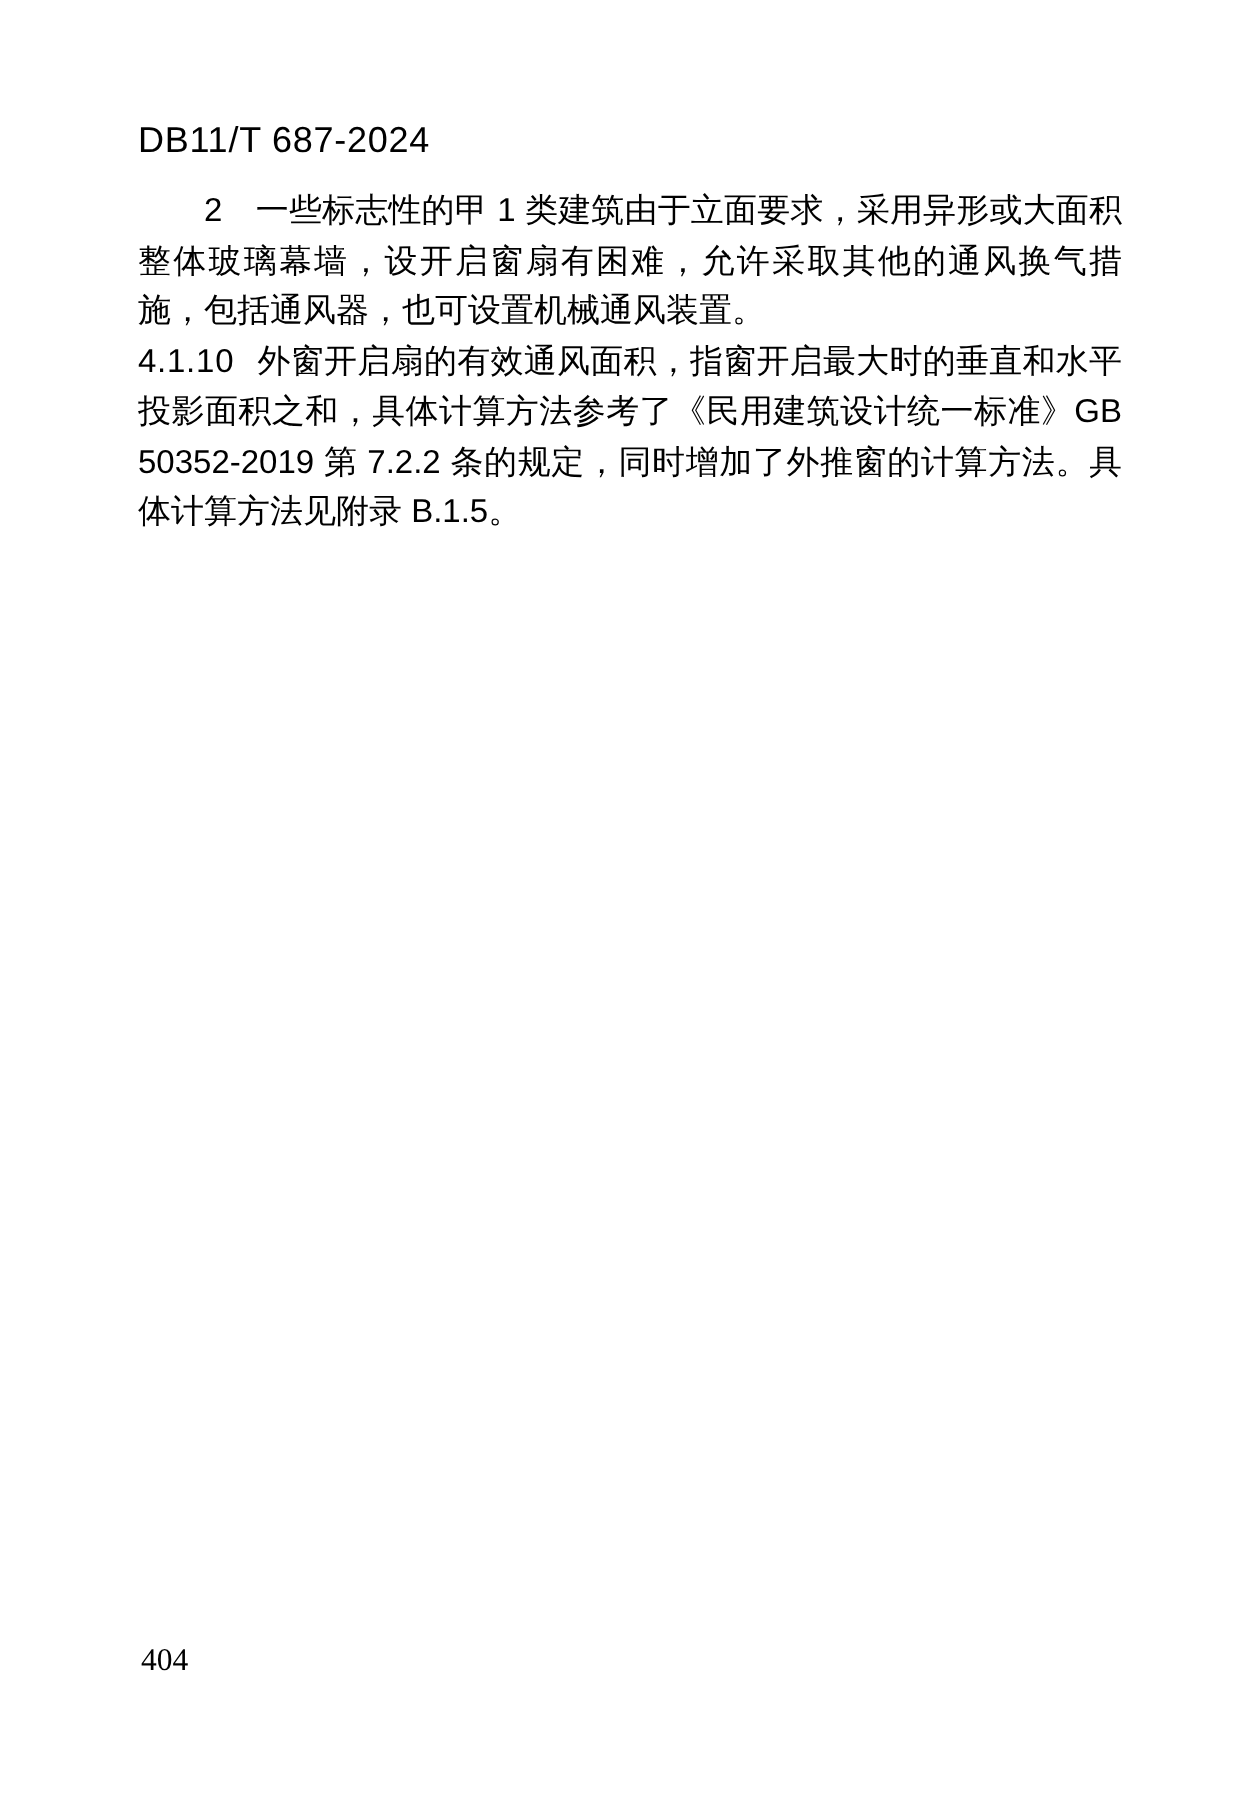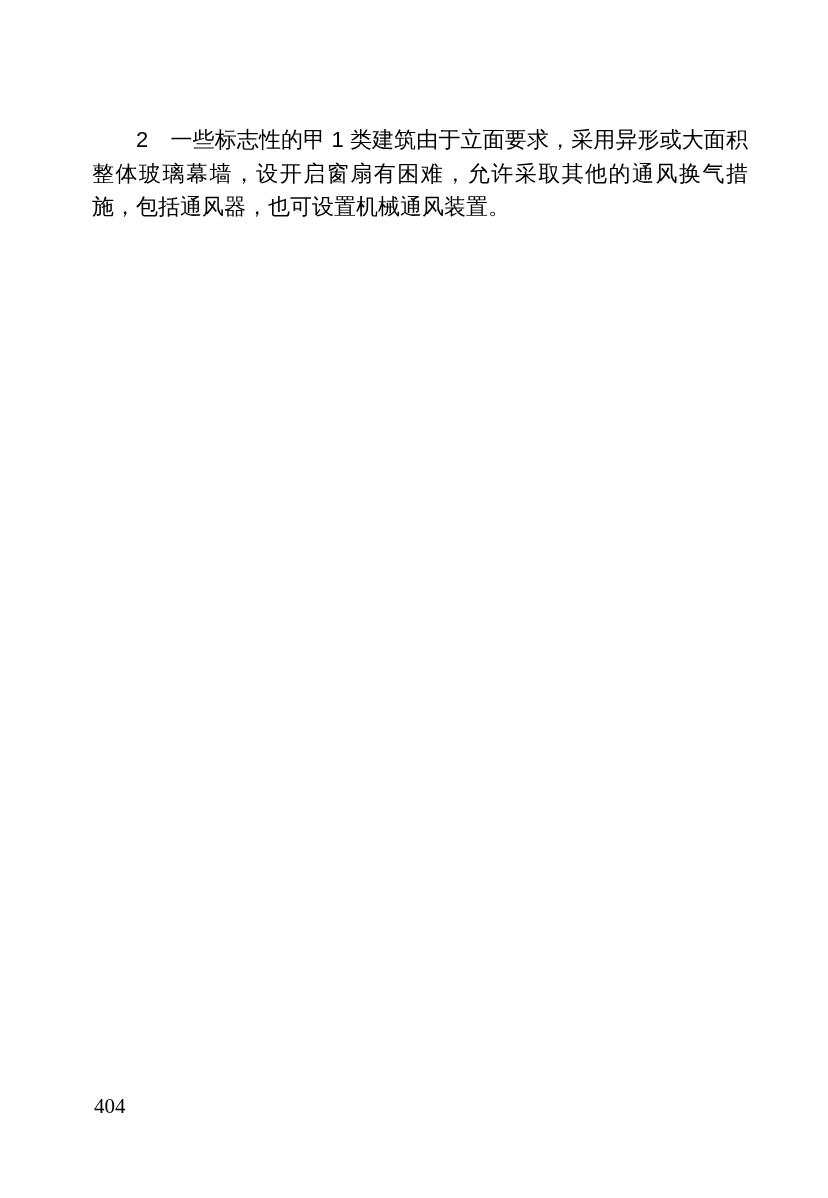--- a/index.html
+++ b/index.html
@@ -55,27 +55,29 @@
     font-family: "Liberation Serif", "DejaVu Serif", serif;
     font-size: 21px;
     line-height: 24px;
   }
 </style>
 </head>
 <body>
 
 <div class="page">
 
+  <div class="doc-header">DB11/T 687-2024</div>
 
   <div class="body-text">
 
 
     <p class="para indent"><span>2　一些标志性的甲 1 类建筑由于立面要求，采用异形或大面积整体玻璃幕墙，设开启窗扇有困难，允许采取其他的通风换气措施，包括通风器，也可设置机械通风装置。</span></p>
 
 
+    <p class="para"><span class="clause-num">4.1.10</span><span>外窗开启扇的有效通风面积，指窗开启最大时的垂直和水平投影面积之和，具体计算方法参考了《民用建筑设计统一标准》GB 50352-2019 第 7.2.2 条的规定，同时增加了外推窗的计算方法。具体计算方法见附录 B.1.5。</span></p>
 
 
 
   </div>
 
   <div class="page-number">404</div>
 
 </div>
 
 </body></html>

